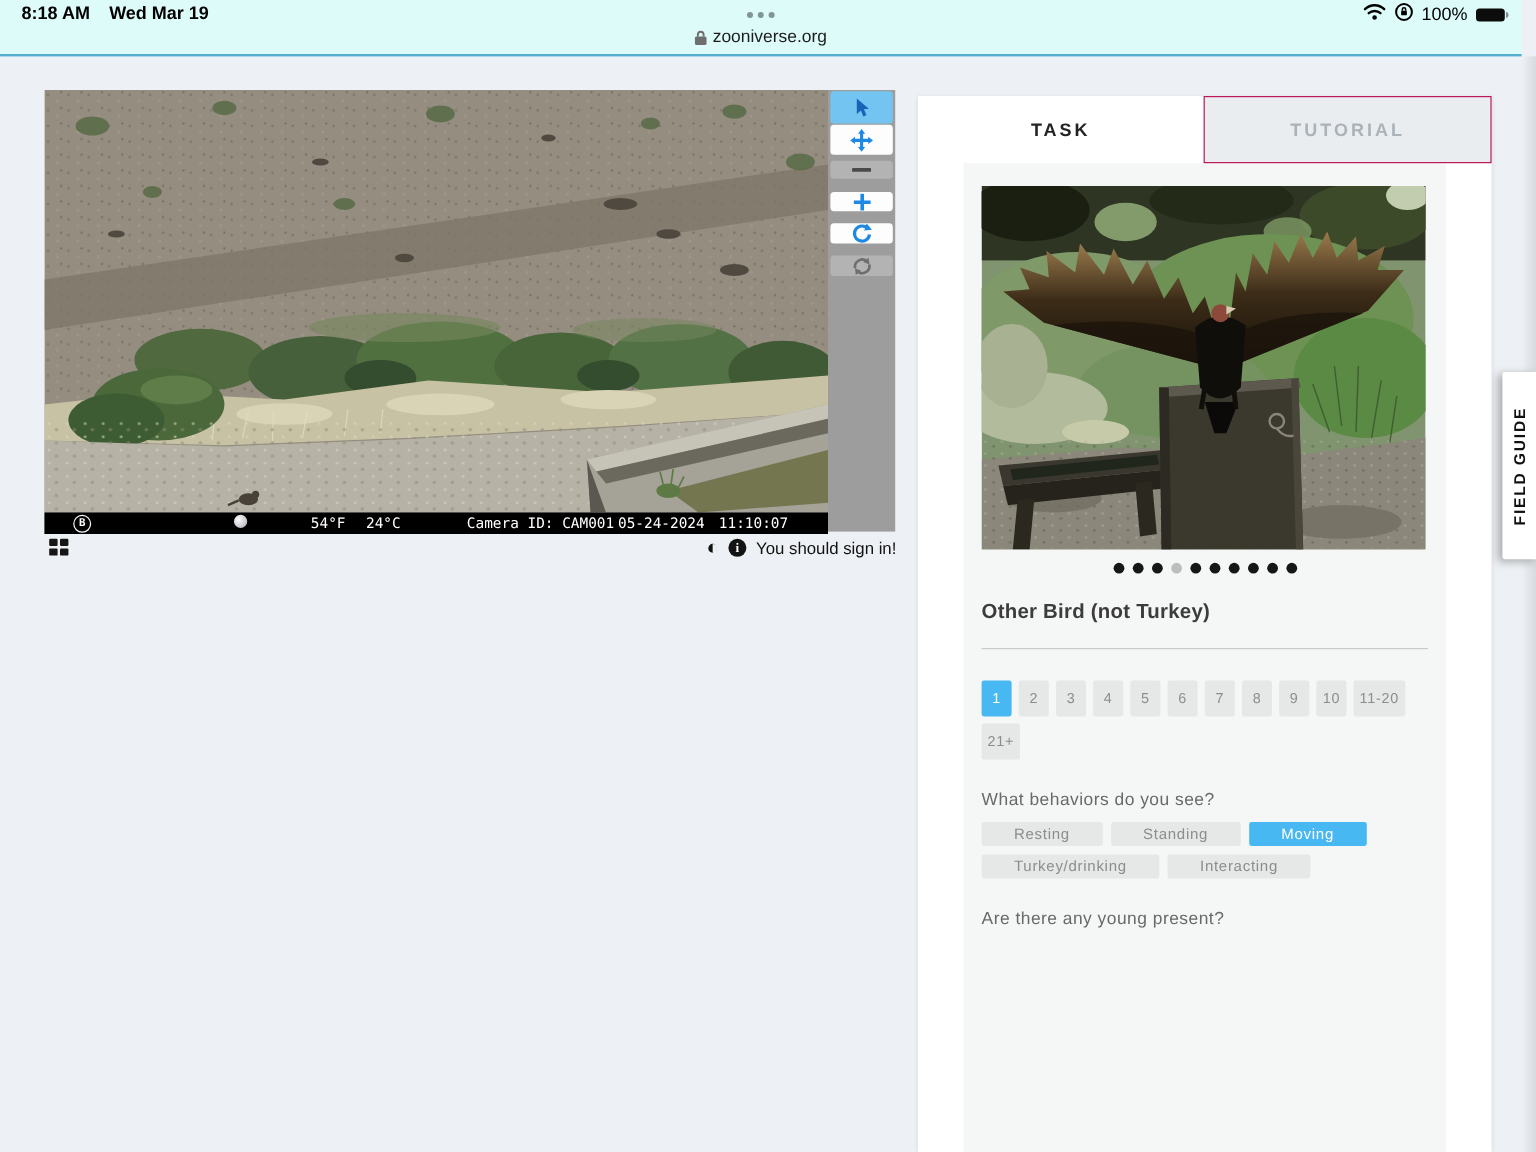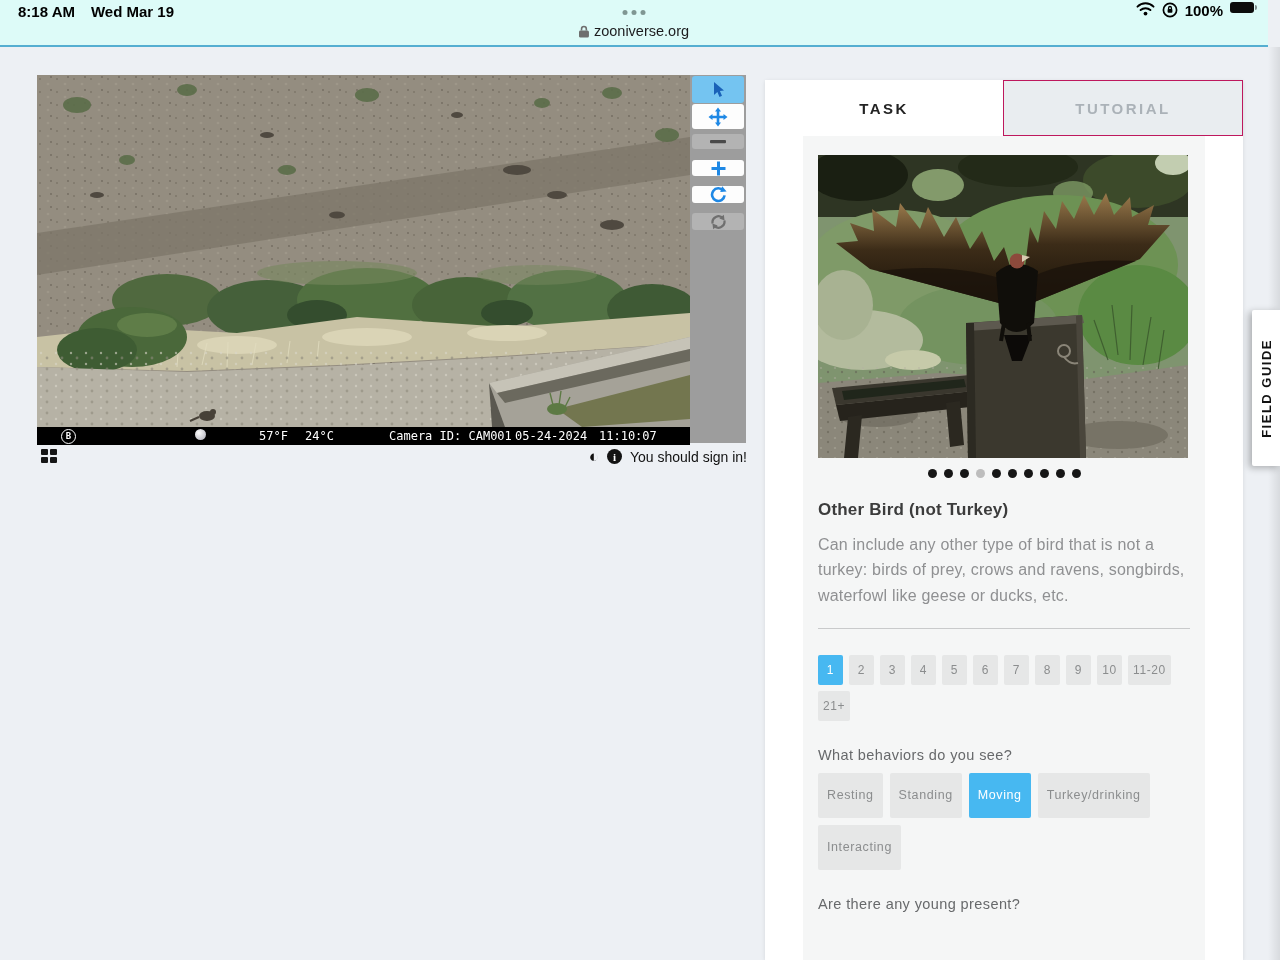--- a/index.html
+++ b/index.html
@@ -3,21 +3,21 @@
 <meta charset="utf-8">
 <style>
   html,body{margin:0;padding:0;}
   #app{position:relative;width:1280px;height:960px;background:#edf0f4;font-family:"Liberation Sans",sans-serif;overflow:hidden;}
 
   
   .chrome{position:absolute;top:0;left:0;right:12px;height:45px;background:#ddfbf8;border-bottom:2px solid #55aed1;z-index:50;}
   .status-left{position:absolute;left:18px;top:3px;display:flex;gap:16px;font-size:15px;font-weight:600;color:#000;}
   .menu-dots{position:absolute;left:50%;top:10px;transform:translateX(-50%);display:flex;gap:4px;}
   .menu-dots i{width:5px;height:5px;border-radius:50%;background:#7f9693;display:block;}
-  .status-right{position:absolute;right:14px;top:2px;display:flex;align-items:flex-start;gap:7px;font-size:15px;font-weight:700;color:#000;}
+  .status-right{position:absolute;right:14px;top:2px;display:flex;align-items:center;gap:7px;font-size:15px;font-weight:400;color:#000;}
   .battery{width:24px;height:11px;background:#0c0c0c;border-radius:3px;position:relative;}
   .battery:after{content:"";position:absolute;right:-3px;top:3px;width:2px;height:5px;background:#0c0c0c;opacity:.45;border-radius:0 2px 2px 0;}
   .urlrow{position:absolute;left:50%;top:23px;transform:translateX(-50%);display:flex;align-items:center;gap:5px;font-size:14.5px;color:#1c1c1e;}
 
   
   .viewer{position:absolute;left:37px;top:75px;width:653px;height:370px;}
   .viewer svg{display:block;width:653px;height:352px;}
   .osd{height:18px;background:#000;color:#fff;position:relative;font-family:"DejaVu Sans Mono",monospace;font-size:12px;}
   .osd span{position:absolute;top:2px;white-space:nowrap;}
   .cam-logo{left:24px;top:1px;width:13px;height:13px;border:1.5px solid #fff;border-radius:50%;font-size:9px;font-weight:bold;text-align:center;line-height:13px;position:absolute;}
@@ -50,21 +50,21 @@
   .dot.act{background:#bdbdbd;}
   .heading{margin-top:22px;font-size:17px;font-weight:700;color:#3c3c3c;letter-spacing:.2px;}
   .desc{margin-top:12px;font-size:16px;color:#8f9092;line-height:1.58;letter-spacing:.2px;}
   .rule{margin:20px 0 0;border:none;border-top:1px solid #c9cacb;}
   .qblock{margin-top:26px;}
   .qlabel{font-size:14.5px;color:#67696b;letter-spacing:.4px;margin-bottom:10px;}
   .opts{display:flex;flex-wrap:wrap;gap:6px;}
   .opts.chip{gap:7px;}
   .opt{border:none;border-radius:2px;background:#e6e7e7;color:#8b8d8e;font-family:inherit;letter-spacing:.6px;cursor:pointer;}
   .count .opt{min-width:25px;height:30px;padding:0 5px;font-size:12px;}
-  .chip .opt{height:45px;padding:0 9px;font-size:12.5px;}
+  .chip .opt{height:20px;padding:0 27px;font-size:12.5px;}
   .yesno .opt{height:30px;padding:0 12px;font-size:12.5px;}
   .opt.sel{background:var(--accent,#47b8f1);color:#fff;}
 
   
   .fieldguide{position:absolute;right:0;top:310px;width:28px;height:156px;background:#fff;box-shadow:-3px 2px 7px rgba(0,0,0,.28);display:flex;align-items:center;justify-content:center;border-radius:2px 0 0 2px;cursor:pointer;z-index:20;}
   .fg-text{writing-mode:vertical-rl;transform:rotate(180deg);font-size:13px;font-weight:700;letter-spacing:1.5px;color:#111;}
 
   .edge-shade{position:absolute;right:0;top:47px;width:12px;height:913px;background:linear-gradient(to right,rgba(0,0,0,0),rgba(0,0,0,.09));pointer-events:none;z-index:10;}
 </style>
 </head>
@@ -179,21 +179,21 @@
       <polygon points="452,308 653,262 653,274 460,318" fill="#c6c3b7"></polygon>
       <polygon points="460,318 653,274 653,286 468,328" fill="#6b695e"></polygon>
       <polygon points="520,334 653,300 653,344 545,352" fill="#73764f"></polygon>
       <polygon points="452,308 468,352 455,352" fill="#5a5850"></polygon>
       <ellipse cx="520" cy="334" rx="10" ry="6" fill="#5d7a44"></ellipse>
       <path d="M516 330 l-3 -12 M522 330 l2 -14 M528 332 l5 -10" stroke="#5d7a44" stroke-width="1.4"></path>
     </svg>
     <div class="osd">
       <span class="cam-logo">B</span>
       <span class="moon"></span>
-      <span style="left:222px">57°F</span>
+      <span style="left:222px">54°F</span>
       <span style="left:268px">24°C</span>
       <span style="left:352px">Camera ID: CAM001</span>
       <span style="left:478px">05-24-2024</span>
       <span style="left:562px">11:10:07</span>
     </div>
   </div>
 
   <div class="toolbar">
     <button class="tool sel" style="top:1px;height:27px">
       <svg width="15" height="17" viewBox="0 0 15 17">
@@ -314,21 +314,20 @@
           <span class="dot"></span>
           <span class="dot act"></span>
           <span class="dot"></span>
           <span class="dot"></span>
           <span class="dot"></span>
           <span class="dot"></span>
           <span class="dot"></span>
           <span class="dot"></span>
         </div>
       <div class="heading">Other Bird (not Turkey)</div>
-      <div class="desc">Can include any other type of bird that is not a turkey: birds of prey, crows and ravens, songbirds, waterfowl like geese or ducks, etc.</div>
       <hr class="rule">
       <div>
           <div class="qblock">
             <div class="opts count">
               <button class="opt sel">1</button>
               <button class="opt">2</button>
               <button class="opt">3</button>
               <button class="opt">4</button>
               <button class="opt">5</button>
               <button class="opt">6</button>

